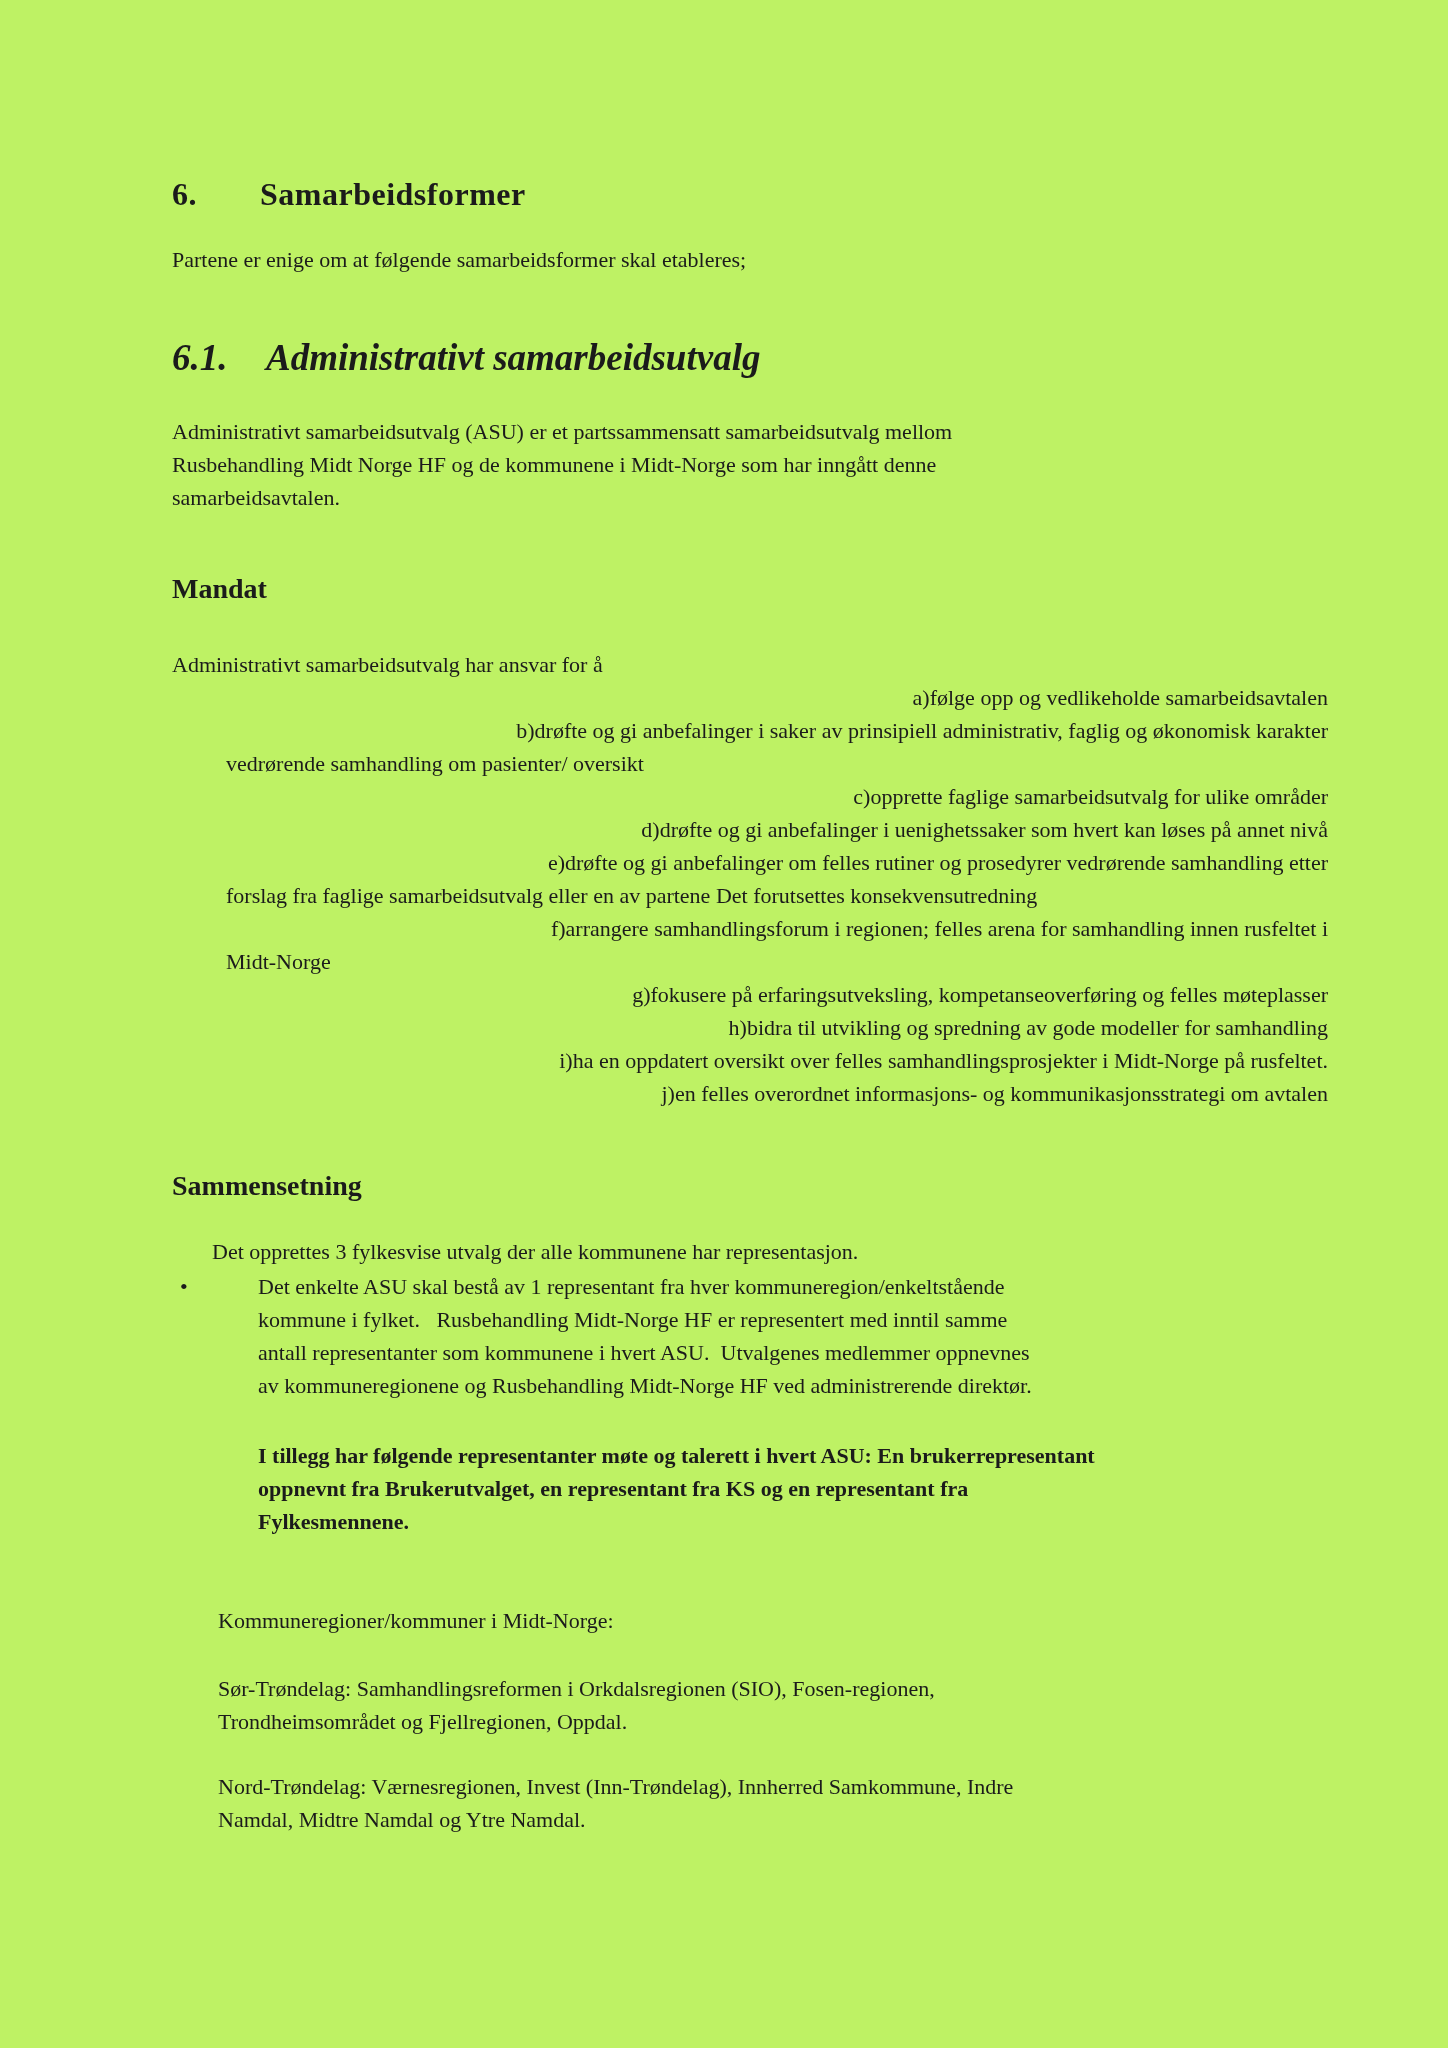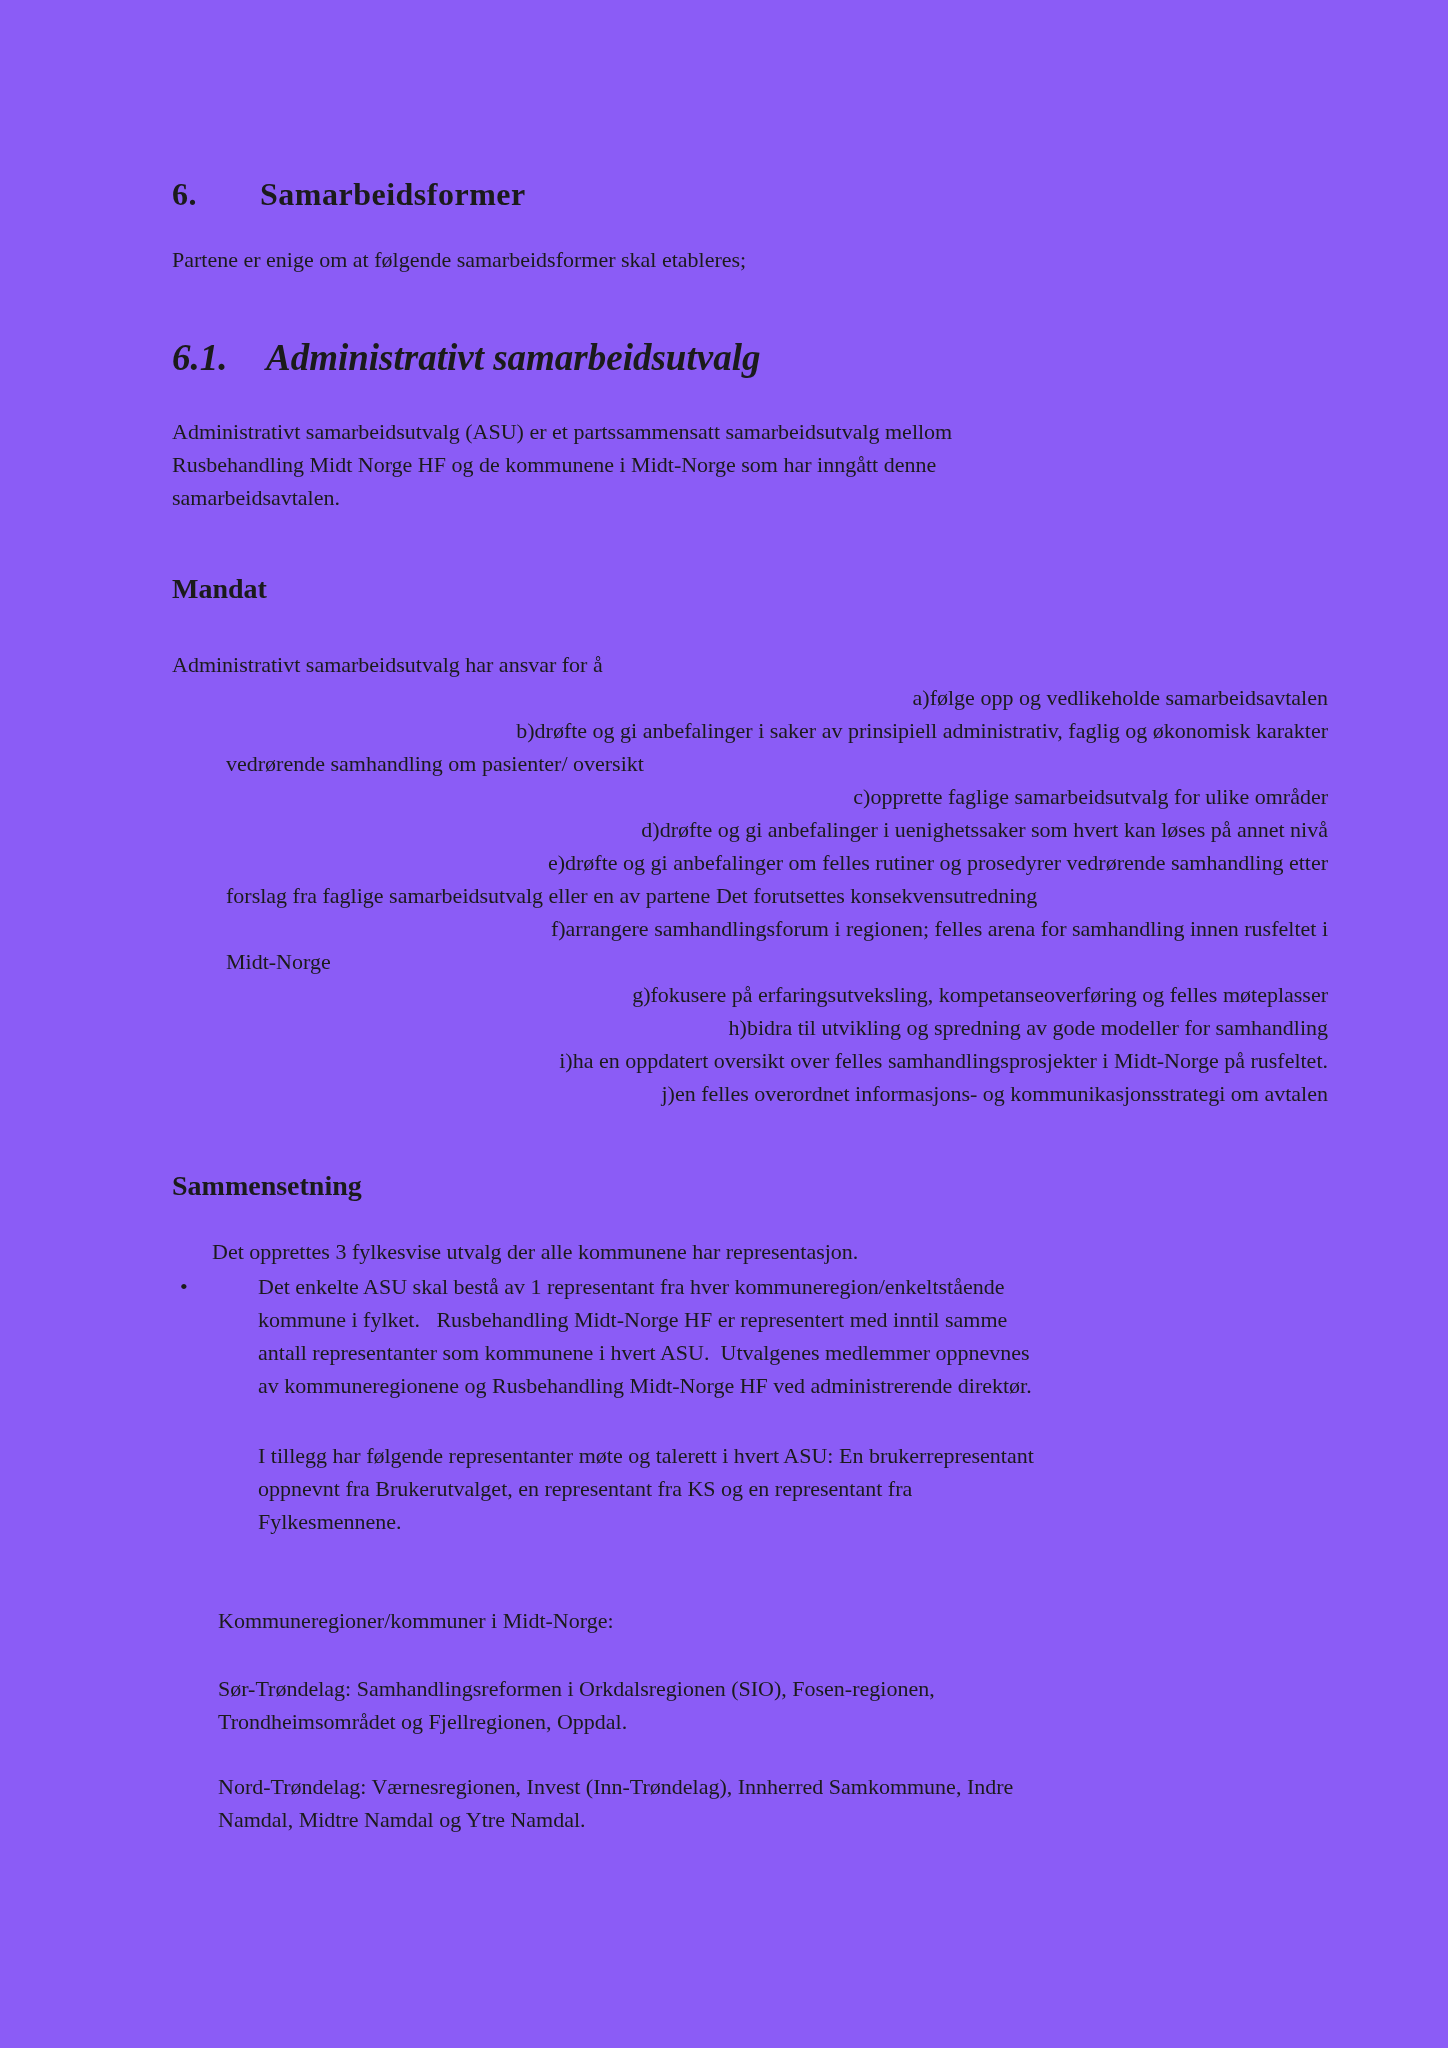--- a/index.html
+++ b/index.html
@@ -1,21 +1,21 @@
 <!DOCTYPE html>
 <html><head>
 <meta charset="utf-8">
 <style>
   html, body { margin: 0; padding: 0; background: #e8e8e8; }
   .page {
     position: relative;
     width: 1448px;
     height: 2048px;
     margin: 0 auto;
-    background: #8b5cf6;
+    background: #bef264;
     color: #1b1b1b;
     font-family: "Liberation Serif", "DejaVu Serif", serif;
     box-sizing: border-box;
     padding: 175px 120px 0 172px;
     overflow: hidden;
   }
   .line { font-size: 22px; line-height: 33px; white-space: pre-wrap; }
   .h1-row { font-size: 32px; font-weight: bold; line-height: 38px; letter-spacing: 0.5px; }
   .h1-num { display: inline-block; width: 88px; }
   .h2-row { font-size: 37px; font-weight: bold; font-style: italic; line-height: 32px; margin-top: 66px; }
@@ -29,21 +29,21 @@
   .li-first { padding-left: 54px; text-align: right; }
   .li-label { display: inline-block; min-width: 33px; }
   .li-cont { padding-left: 54px; }
   .sammensetning-heading { margin-top: 60px; }
   .utvalg-line { margin-top: 33px; padding-left: 40px; }
   .bullet-block { margin-top: 2px; }
   .bullet-first { position: relative; padding-left: 86px; }
   .bullet-marker { position: absolute; left: 8px; top: 0; }
   .bullet-cont { padding-left: 86px; }
   .tillegg-para { margin-top: 37px; }
-  .tillegg-para .line { padding-left: 86px; }
+  .tillegg-para .line { padding-left: 86px; font-weight: bold; }
   .regions-heading { margin-top: 66px; padding-left: 46px; }
   .region-para { padding-left: 46px; }
   .sor-para { margin-top: 35px; }
   .nord-para { margin-top: 32px; }
 </style>
 </head>
 <body>
 
 <div class="page">
 

